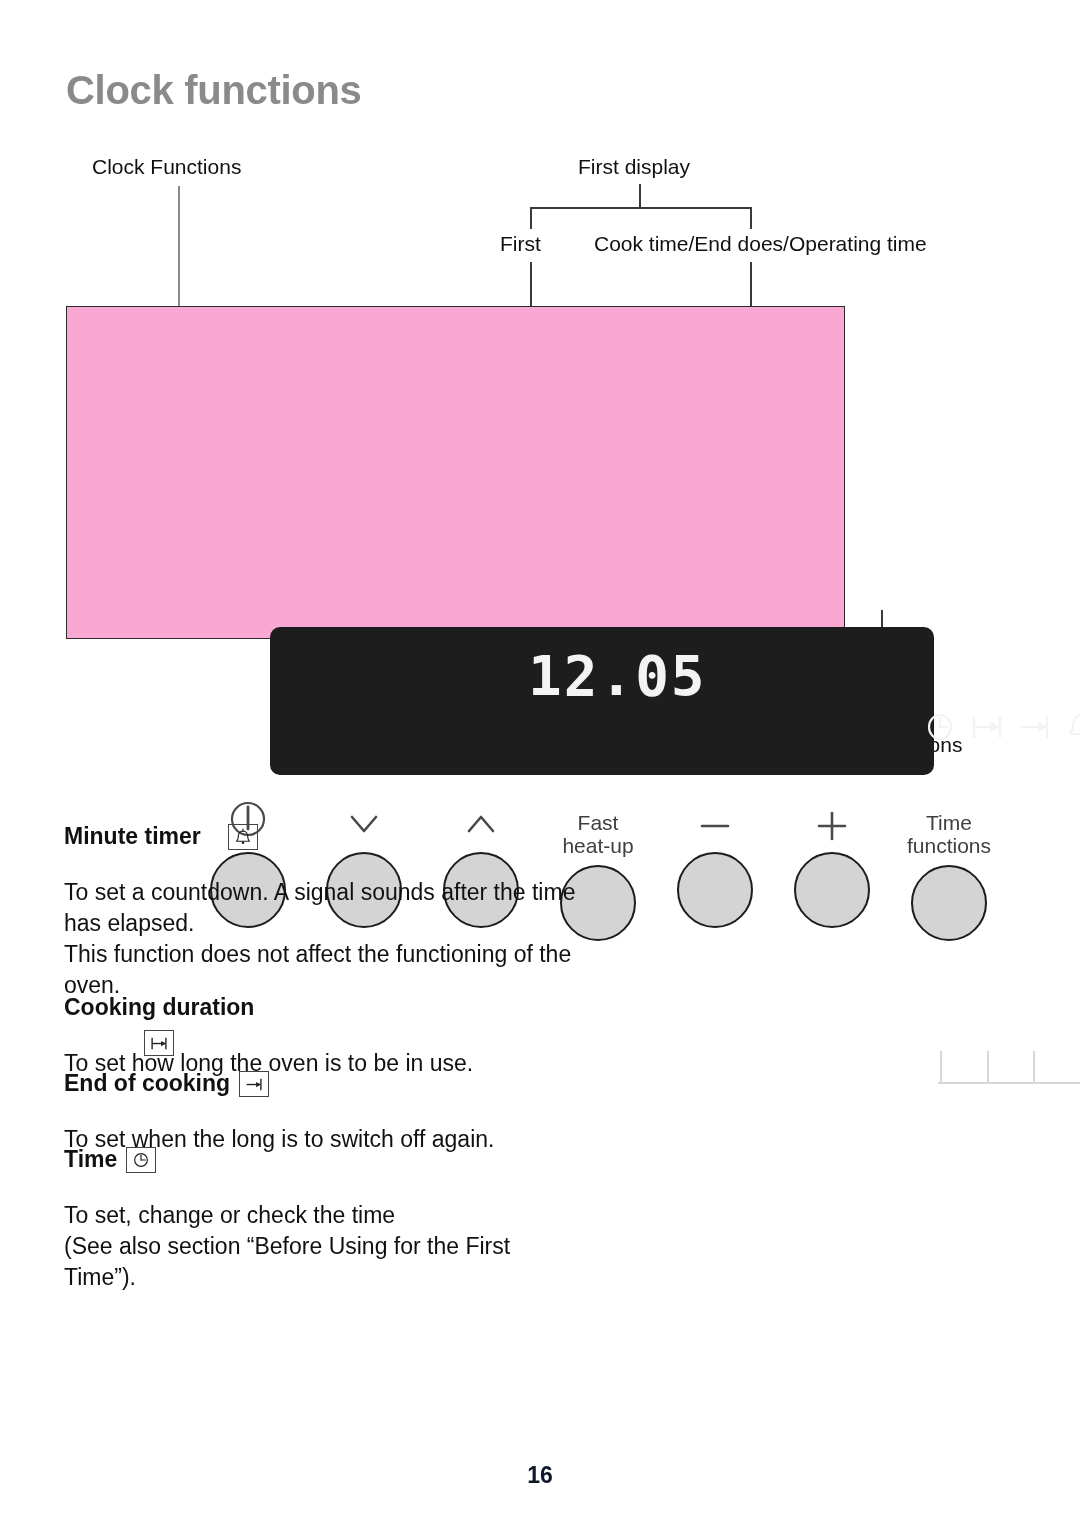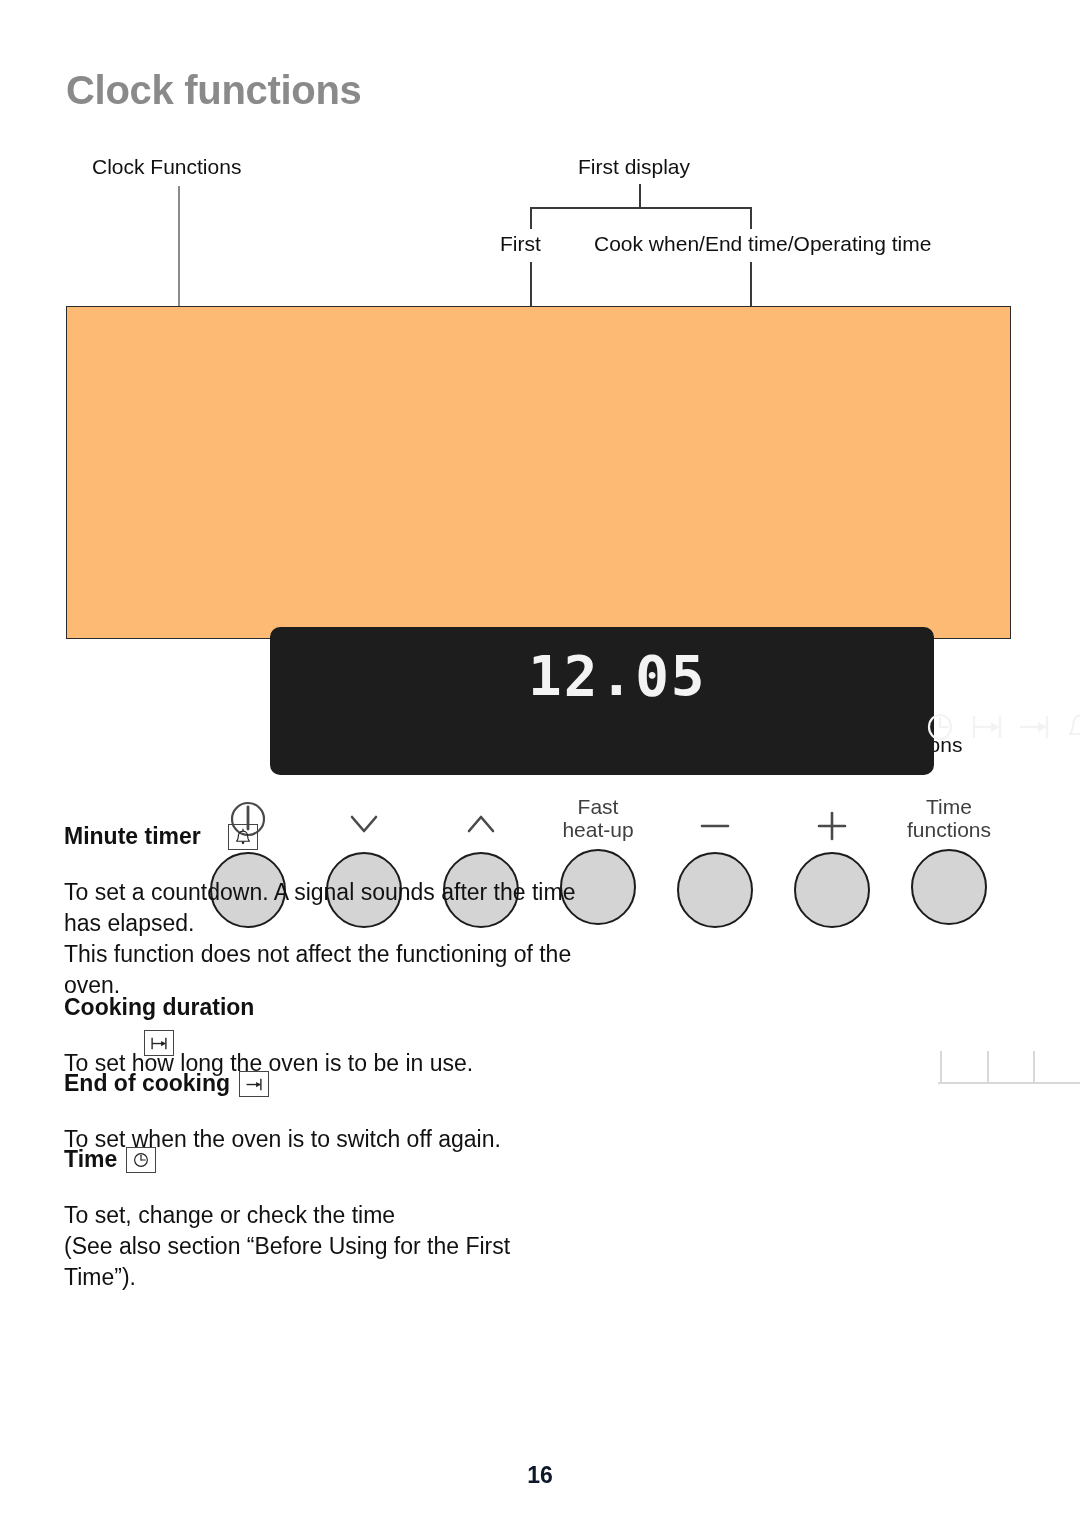--- a/index.html
+++ b/index.html
@@ -82,25 +82,25 @@
   #ld-sb-bar   { left: 648px; top: 687px; width: 118px; height: 1.5px; }
   #ld-sb-stem  { left: 705px; top: 687px; width: 1.5px; height: 34px; }
   
   #ld-cfb-v    { left: 881px; top: 610px; width: 1.5px; height: 111px; }
 
   
   #oven-panel {
     position: absolute;
     left: 66px;
     top: 306px;
-    width: 945px;
+    width: 779px;
     height: 333px;
     border: 1.5px solid #2b2b2b;
     box-sizing: border-box;
-    background: #fdba74;
+    background: #f9a8d4;
   }
   #oven-display {
     position: absolute;
     left: 203px;
     top: 320px;
     width: 664px;
     height: 148px;
     background: #1d1d1d;
     border-radius: 10px;
   }
@@ -144,20 +144,21 @@
   .btn-label {
     font-size: 21px;
     color: #3f3f3f;
     line-height: 23px;
     height: 50px;
     display: flex;
     flex-direction: column;
     justify-content: flex-end;
     align-items: center;
     white-space: nowrap;
+    margin-top: 16px;
   }
   .btn-glyph {
     height: 50px;
     display: flex;
     justify-content: center;
     align-items: flex-end;
     padding-bottom: 3px;
   }
   .btn-oval {
     width: 76px;
@@ -215,21 +216,21 @@
 </head>
 <body>
 
 <div class="page">
 
   <div id="page-title">Clock functions</div>
 
   <div class="callout" id="callout-clock-functions-top">Clock Functions</div>
   <div class="callout" id="callout-time-display">First display</div>
   <div class="callout" id="callout-clock">First</div>
-  <div class="callout" id="callout-cook-end-op">Cook when/End time/Operating time</div>
+  <div class="callout" id="callout-cook-end-op">Cook time/End does/Operating time</div>
   <div class="callout" id="callout-selection-buttons">Selection buttons</div>
   <div class="callout" id="callout-clock-functions-b">Clock Functions</div>
 
   <div class="ln v" id="ld-td-stem"></div>
   <div class="ln h" id="ld-td-bar"></div>
   <div class="ln v" id="ld-td-left"></div>
   <div class="ln v" id="ld-td-right"></div>
   <div class="ln v" id="ld-clock-v"></div>
   <div class="ln v" id="ld-cook-v"></div>
 
@@ -375,21 +376,21 @@
   <div class="sec-head" style="top:1070px;">
     <span>End of cooking</span>
     <span class="boxicon">
       <svg width="22" height="18" viewBox="0 0 34 34">
         <line x1="30" y1="7" x2="30" y2="29" stroke="#222" stroke-width="2.6"></line>
         <line x1="3" y1="18" x2="28" y2="18" stroke="#222" stroke-width="2.6"></line>
         <polygon points="30,18 21,13 21,23" fill="#222"></polygon>
       </svg>
     </span>
   </div>
-  <div class="sec-body" style="top: 1109px; white-space: pre-line;">To set when the oven is to switch off again.</div>
+  <div class="sec-body" style="top: 1109px; white-space: pre-line;">To set when the long is to switch off again.</div>
 
   <div class="sec-head" style="top:1146px;">
     <span>Time</span>
     <span class="boxicon">
       <svg width="20" height="18" viewBox="0 0 34 34">
         <circle cx="17" cy="17" r="12" fill="none" stroke="#222" stroke-width="2.2"></circle>
         <line x1="17" y1="17" x2="17" y2="8" stroke="#222" stroke-width="2.2" stroke-linecap="round"></line>
         <line x1="17" y1="17" x2="25" y2="17" stroke="#222" stroke-width="2.2" stroke-linecap="round"></line>
       </svg>
     </span>

